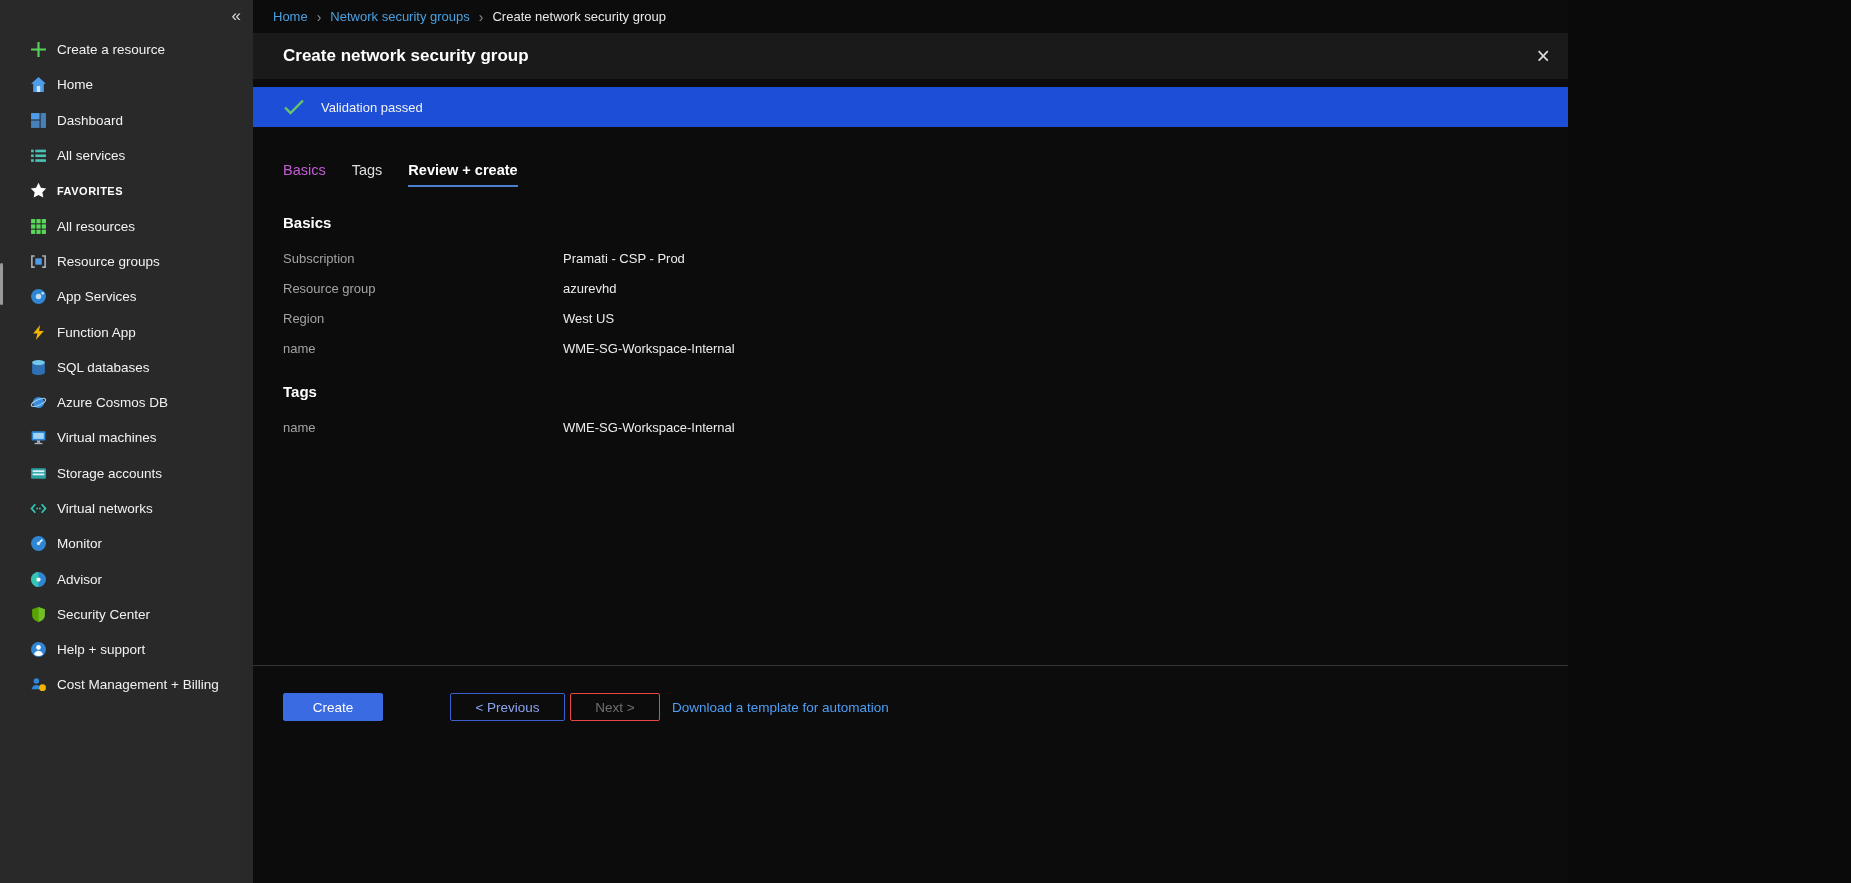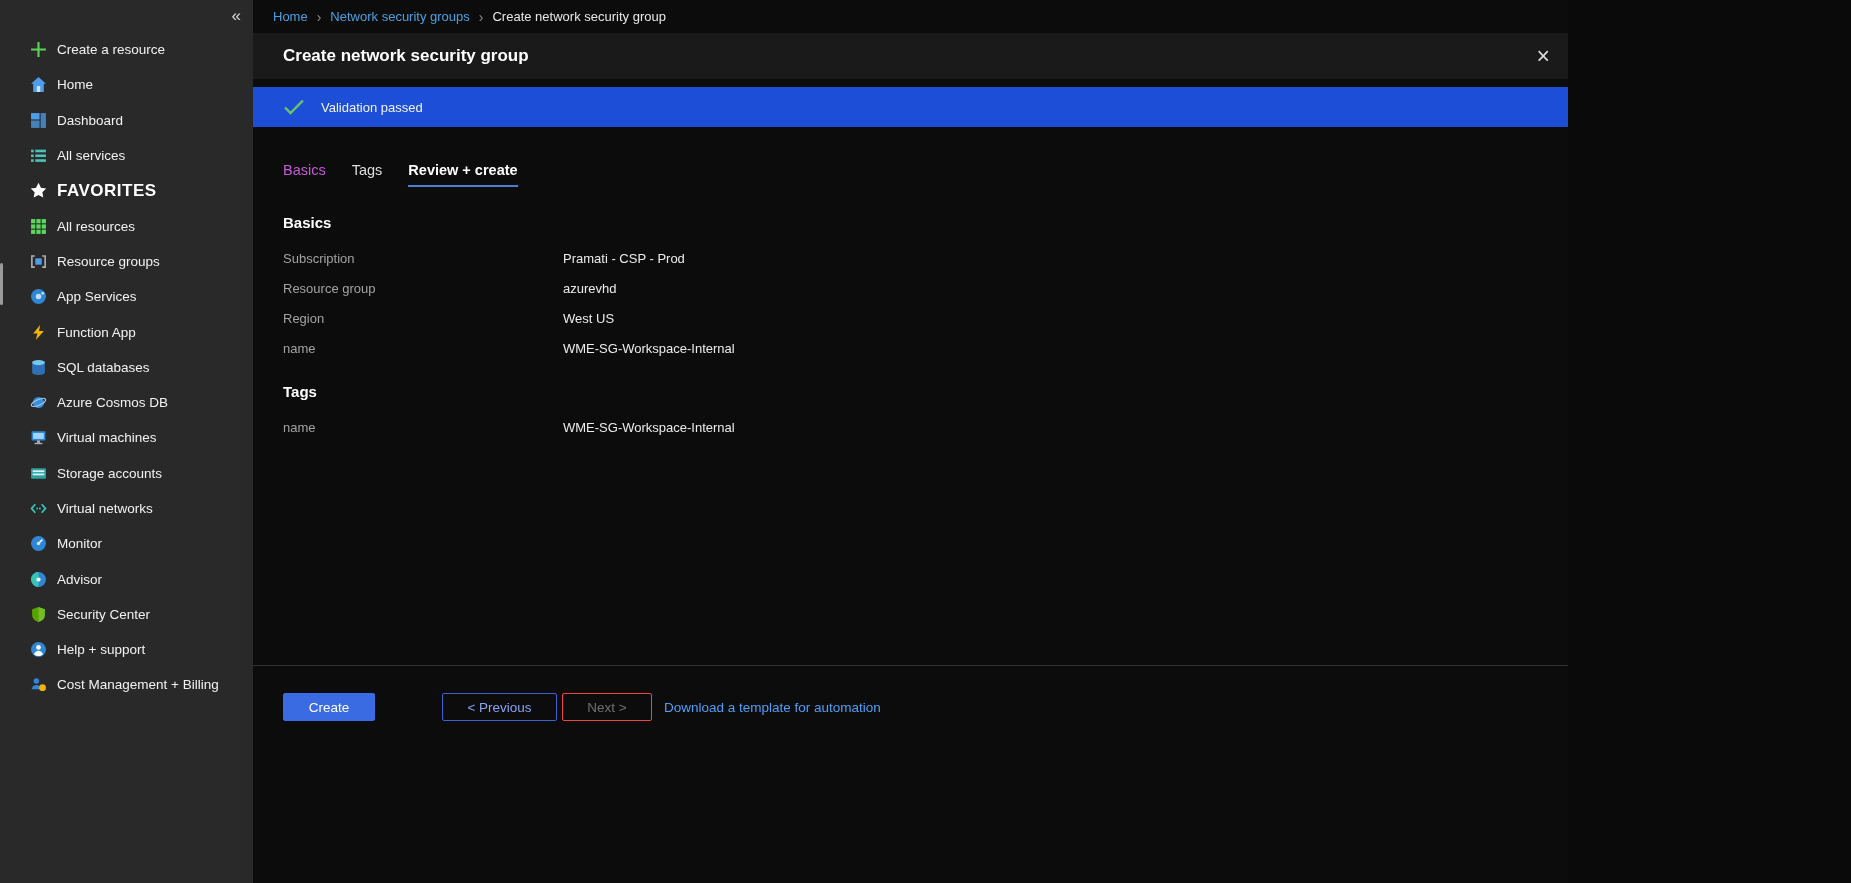--- a/index.html
+++ b/index.html
@@ -10,21 +10,21 @@
     color:#e8e8e8; -webkit-font-smoothing:antialiased;
   }
   
   .sidebar { position:absolute; left:0; top:0; width:253px; height:883px; background:#292929; }
   .sidebar-collapse { position:absolute; top:6px; right:12px; font-size:17px; color:#d8d8d8; cursor:pointer; }
   .sidebar-scroll { position:absolute; left:0; top:263px; width:3px; height:42px; background:#9a9a9a; border-radius:2px; }
   .sidebar-items { position:absolute; top:32px; left:0; right:0;padding-left:8px; }
   .side-item { display:flex; align-items:center; height:35.3px; padding-left:22px; gap:10px; font-size:13.5px; color:#f2f2f2; cursor:pointer; white-space:nowrap; }
   .side-item .icon { width:17px; height:17px; flex:none; display:flex; }
   .side-item .icon svg { width:17px; height:17px; }
-  .side-section { font-size:17px; font-weight:bold; letter-spacing:.5px; color:#ffffff; }
+  .side-section { font-size:11px; font-weight:bold; letter-spacing:.5px; color:#ffffff; }
   
   .blade { position:absolute; left:253px; top:0; width:1315px; height:883px; background:#0c0c0c; }
   .breadcrumb { height:33px; display:flex; align-items:center; gap:9px; padding-left:20px; font-size:13px; }
   .crumb-link { color:#4aa0e1; cursor:pointer; }
   .crumb-sep { color:#8f8f8f; font-size:14px; }
   .crumb-current { color:#e8e8e8; }
   .title-bar { height:46px; background:#1a1a1a; display:flex; align-items:center; padding:0 18px 0 30px; }
   .page-title { flex:1; font-size:17px; font-weight:bold; color:#ffffff; }
   .close-btn { font-size:23px; line-height:1; color:#dcdcdc; cursor:pointer; }
   .banner { margin-top:8px; height:40px; background:#1d4ed8; display:flex; align-items:center; gap:16px; padding-left:30px; font-size:13px; color:#f2f2f2; }
@@ -38,21 +38,21 @@
   .content { padding:27px 0 0 30px; }
   .section-heading { font-size:15px; font-weight:bold; color:#ffffff; margin-bottom:12px; }
   .kv-row { display:flex; align-items:center; height:30px; font-size:13px; }
   .kv-label { width:280px; color:#a3a3a3; }
   .kv-value { color:#ececec; }
   .section-gap { height:20px; }
   
   .footer-divider { position:absolute; left:0; right:0; top:665px; height:1px; background:#333333; }
   .footer { position:absolute; left:30px; top:693px; display:flex; align-items:center; font-size:13.5px; }
   .btn { height:28px; display:flex; align-items:center; justify-content:center; border-radius:2px; cursor:pointer; }
-  .btn-create { width:92px; background:#3a6be2; color:#ffffff; border:1px solid #3a6be2; }
+  .btn-create { width:100px; background:#3a6be2; color:#ffffff; border:1px solid #3a6be2; }
   .btn-previous { min-width:115px; margin-left:67px; background:transparent; border:1px solid #3c5fd0; color:#8ba4f0; padding:0 14px; }
   .btn-next { min-width:90px; margin-left:5px; background:transparent; border:1px solid #ef4444; color:#707070; padding:0 14px; cursor:default; }
   .download-link { margin-left:12px; color:#4f9ef7; cursor:pointer; }
 </style>
 </head>
 <body>
 
 <div class="app">
 
   <div class="sidebar">

